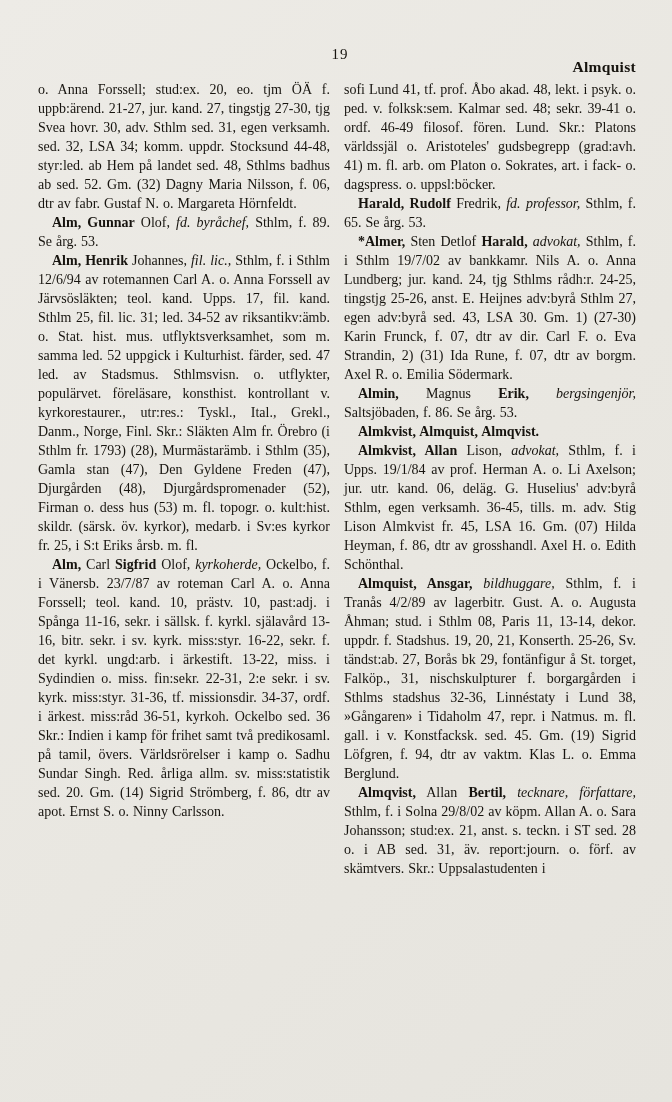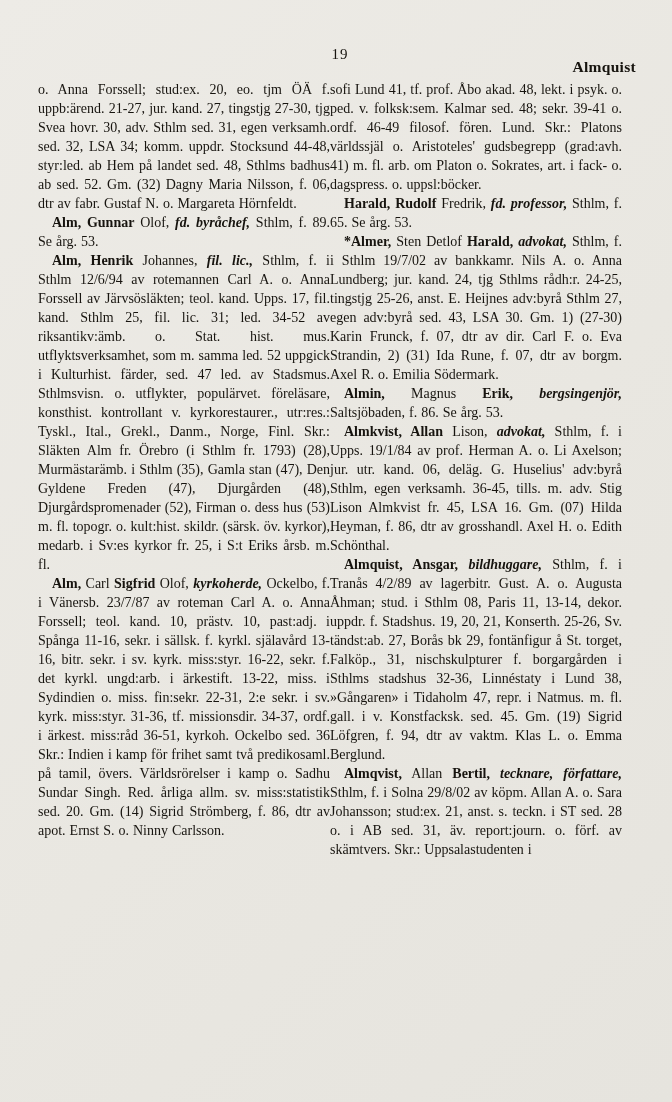--- a/index.html
+++ b/index.html
@@ -13,30 +13,30 @@
   .page { padding: 46px 36px 0 38px; box-sizing: border-box; }
   .page-header { position: relative; height: 24px; margin-bottom: 10px; }
   .page-number {
     position: absolute; left: 6px; right: 0; text-align: center;
     font-size: 15px; letter-spacing: 1px;
   }
   .running-head {
     position: absolute; right: 0; top: 12px;
     font-weight: bold; font-size: 15.5px; letter-spacing: 0.3px;
   }
-  .columns { display: flex; }
+  .columns { display: flex; gap: 14px; }
   .col {
     width: 292px; text-align: justify;
     font-size: 14px; line-height: 19px;
     word-spacing: 0.5px;
   }
   p.entry { margin: 0; }
   p.entry.indent { text-indent: 14px; }
   .b { font-weight: bold; }
-  .i { font-style: italic; font-weight: bold; }
+  .i { font-style: italic; }
   .r { font-weight: normal; font-style: normal; }
 </style>
 </head>
 <body>
 
 <div class="page">
   <div class="page-header">
     <span class="page-number">19</span>
     <span class="running-head">Almquist</span>
   </div>
@@ -45,18 +45,19 @@
         <p class="entry"><span class="r">o. Anna Forssell; stud:ex. 20, eo. tjm ÖÄ f. uppb:ärend. 21-27, jur. kand. 27, tingstjg 27-30, tjg Svea hovr. 30, adv. Sthlm sed. 31, egen verksamh. sed. 32, LSA 34; komm. uppdr. Stocksund 44-48, styr:led. ab Hem på landet sed. 48, Sthlms badhus ab sed. 52. Gm. (32) Dagny Maria Nilsson, f. 06, dtr av fabr. Gustaf N. o. Margareta Hörnfeldt.</span></p>
         <p class="entry indent"><span class="b">Alm, Gunnar</span><span class="r"> Olof, </span><span class="i">fd. byråchef,</span><span class="r"> Sthlm, f. 89. Se årg. 53.</span></p>
         <p class="entry indent"><span class="b">Alm, Henrik</span><span class="r"> Johannes, </span><span class="i">fil. lic.,</span><span class="r"> Sthlm, f. i Sthlm 12/6/94 av rotemannen Carl A. o. Anna Forssell av Järvsösläkten; teol. kand. Upps. 17, fil. kand. Sthlm 25, fil. lic. 31; led. 34-52 av riksantikv:ämb. o. Stat. hist. mus. utflyktsverksamhet, som m. samma led. 52 uppgick i Kulturhist. färder, sed. 47 led. av Stadsmus. Sthlmsvisn. o. utflykter, populärvet. föreläsare, konsthist. kontrollant v. kyrkorestaurer., utr:res.: Tyskl., Ital., Grekl., Danm., Norge, Finl. Skr.: Släkten Alm fr. Örebro (i Sthlm fr. 1793) (28), Murmästarämb. i Sthlm (35), Gamla stan (47), Den Gyldene Freden (47), Djurgården (48), Djurgårdspromenader (52), Firman o. dess hus (53) m. fl. topogr. o. kult:hist. skildr. (särsk. öv. kyrkor), medarb. i Sv:es kyrkor fr. 25, i S:t Eriks årsb. m. fl.</span></p>
         <p class="entry indent"><span class="b">Alm,</span><span class="r"> Carl </span><span class="b">Sigfrid</span><span class="r"> Olof, </span><span class="i">kyrkoherde,</span><span class="r"> Ockelbo, f. i Vänersb. 23/7/87 av roteman Carl A. o. Anna Forssell; teol. kand. 10, prästv. 10, past:adj. i Spånga 11-16, sekr. i sällsk. f. kyrkl. själavård 13-16, bitr. sekr. i sv. kyrk. miss:styr. 16-22, sekr. f. det kyrkl. ungd:arb. i ärkestift. 13-22, miss. i Sydindien o. miss. fin:sekr. 22-31, 2:e sekr. i sv. kyrk. miss:styr. 31-36, tf. missionsdir. 34-37, ordf. i ärkest. miss:råd 36-51, kyrkoh. Ockelbo sed. 36 Skr.: Indien i kamp för frihet samt två predikosaml. på tamil, övers. Världsrörelser i kamp o. Sadhu Sundar Singh. Red. årliga allm. sv. miss:statistik sed. 20. Gm. (14) Sigrid Strömberg, f. 86, dtr av apot. Ernst S. o. Ninny Carlsson.</span></p>
       </div>
     <div class="col" id="col-right">
         <p class="entry"><span class="r">sofi Lund 41, tf. prof. Åbo akad. 48, lekt. i psyk. o. ped. v. folksk:sem. Kalmar sed. 48; sekr. 39-41 o. ordf. 46-49 filosof. fören. Lund. Skr.: Platons världssjäl o. Aristoteles' gudsbegrepp (grad:avh. 41) m. fl. arb. om Platon o. Sokrates, art. i fack- o. dagspress. o. uppsl:böcker.</span></p>
         <p class="entry indent"><span class="b">Harald, Rudolf</span><span class="r"> Fredrik, </span><span class="i">fd. professor,</span><span class="r"> Sthlm, f. 65. Se årg. 53.</span></p>
         <p class="entry indent"><span class="b">*Almer,</span><span class="r"> Sten Detlof </span><span class="b">Harald,</span><span class="r"> </span><span class="i">advokat,</span><span class="r"> Sthlm, f. i Sthlm 19/7/02 av bankkamr. Nils A. o. Anna Lundberg; jur. kand. 24, tjg Sthlms rådh:r. 24-25, tingstjg 25-26, anst. E. Heijnes adv:byrå Sthlm 27, egen adv:byrå sed. 43, LSA 30. Gm. 1) (27-30) Karin Frunck, f. 07, dtr av dir. Carl F. o. Eva Strandin, 2) (31) Ida Rune, f. 07, dtr av borgm. Axel R. o. Emilia Södermark.</span></p>
         <p class="entry indent"><span class="b">Almin,</span><span class="r"> Magnus </span><span class="b">Erik,</span><span class="r"> </span><span class="i">bergsingenjör,</span><span class="r"> Saltsjöbaden, f. 86. Se årg. 53.</span></p>
+        <p class="entry indent"><span class="b">Almkvist, Almquist, Almqvist.</span></p>
         <p class="entry indent"><span class="b">Almkvist, Allan</span><span class="r"> Lison, </span><span class="i">advokat,</span><span class="r"> Sthlm, f. i Upps. 19/1/84 av prof. Herman A. o. Li Axelson; jur. utr. kand. 06, deläg. G. Huselius' adv:byrå Sthlm, egen verksamh. 36-45, tills. m. adv. Stig Lison Almkvist fr. 45, LSA 16. Gm. (07) Hilda Heyman, f. 86, dtr av grosshandl. Axel H. o. Edith Schönthal.</span></p>
         <p class="entry indent"><span class="b">Almquist, Ansgar,</span><span class="r"> </span><span class="i">bildhuggare,</span><span class="r"> Sthlm, f. i Tranås 4/2/89 av lagerbitr. Gust. A. o. Augusta Åhman; stud. i Sthlm 08, Paris 11, 13-14, dekor. uppdr. f. Stadshus. 19, 20, 21, Konserth. 25-26, Sv. tändst:ab. 27, Borås bk 29, fontänfigur å St. torget, Falköp., 31, nischskulpturer f. borgargården i Sthlms stadshus 32-36, Linnéstaty i Lund 38, »Gångaren» i Tidaholm 47, repr. i Natmus. m. fl. gall. i v. Konstfacksk. sed. 45. Gm. (19) Sigrid Löfgren, f. 94, dtr av vaktm. Klas L. o. Emma Berglund.</span></p>
         <p class="entry indent"><span class="b">Almqvist,</span><span class="r"> Allan </span><span class="b">Bertil,</span><span class="r"> </span><span class="i">tecknare, författare,</span><span class="r"> Sthlm, f. i Solna 29/8/02 av köpm. Allan A. o. Sara Johansson; stud:ex. 21, anst. s. teckn. i ST sed. 28 o. i AB sed. 31, äv. report:journ. o. förf. av skämtvers. Skr.: Uppsalastudenten i</span></p>
       </div>
   </div>
 </div>
 
 </body></html>

